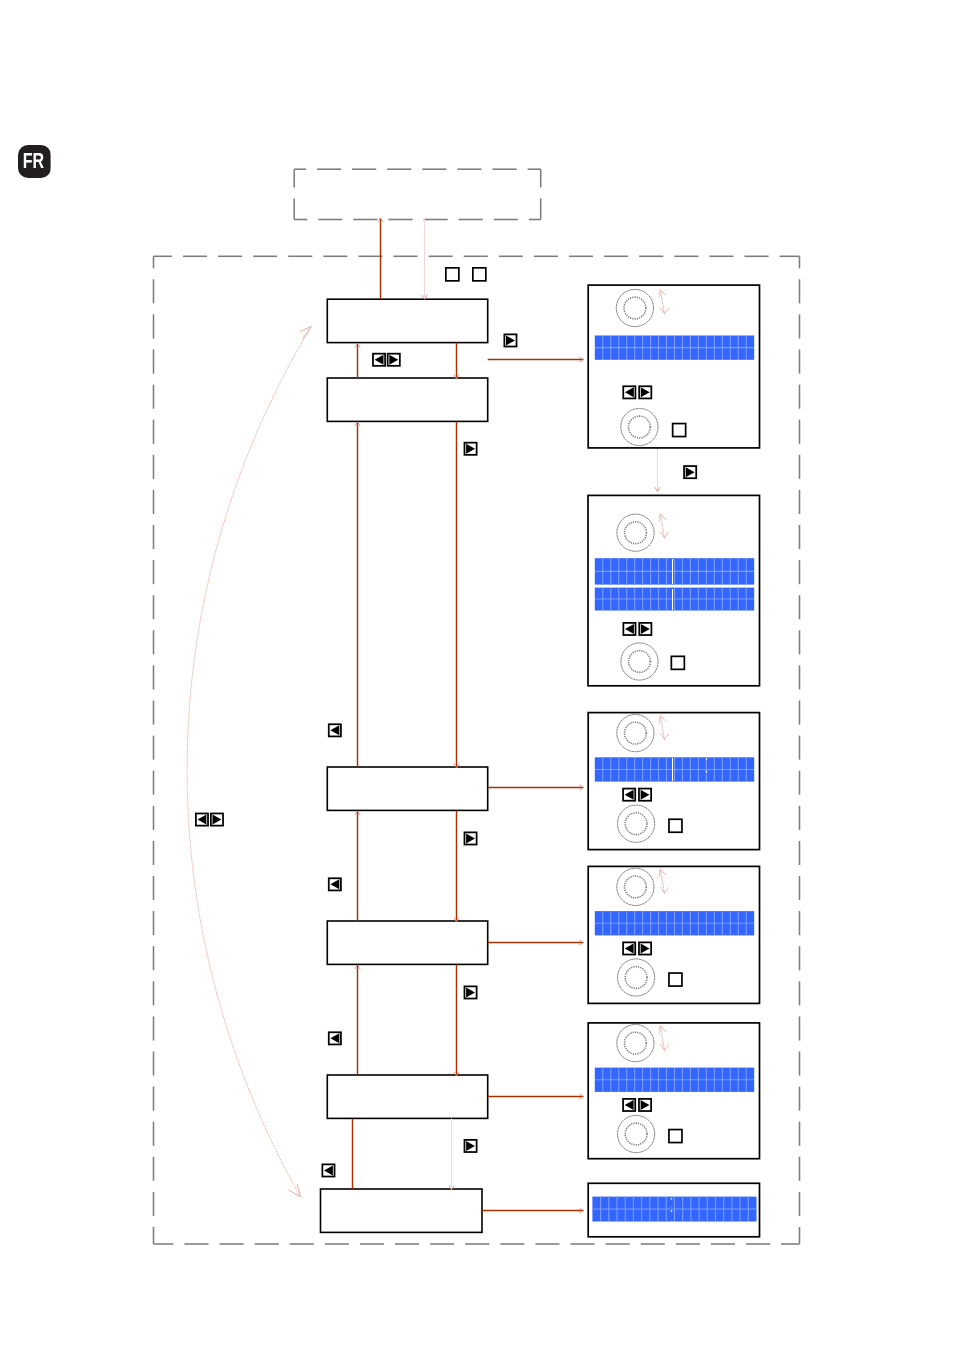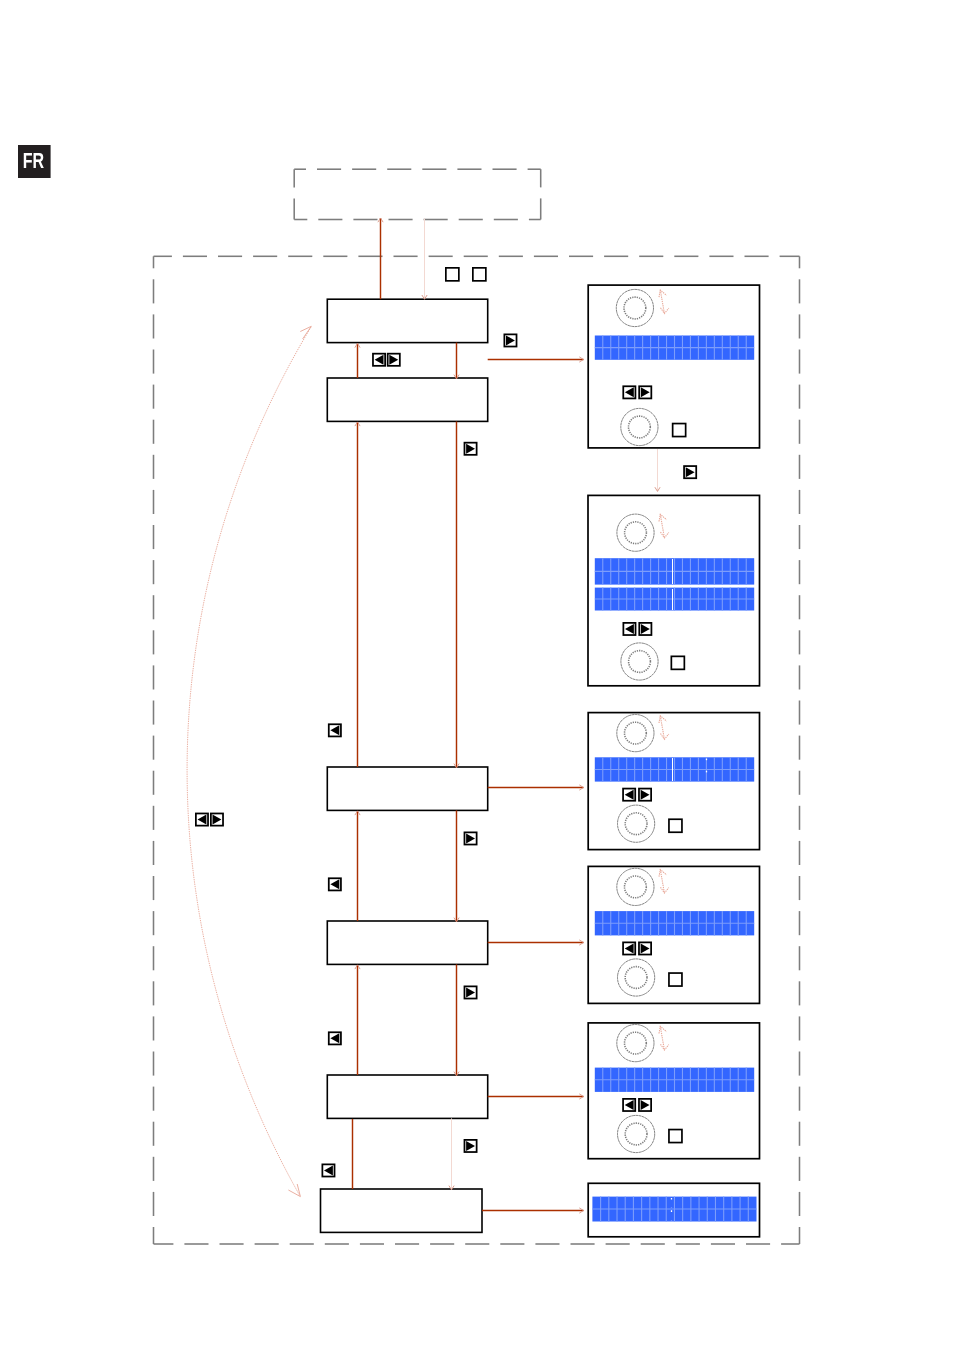--- a/index.html
+++ b/index.html
@@ -1,18 +1,18 @@
 <!DOCTYPE html>
 <html><head>
 <meta charset="utf-8">
 <style>
   html,body{margin:0;padding:0;background:#ffffff;}
   body{width:954px;height:1350px;position:relative;font-family:"Liberation Sans",sans-serif;overflow:hidden;}
   #root{position:absolute;left:0;top:0;width:954px;height:1350px;background:#ffffff;}
-  .badge{position:absolute;left:18px;top:144.6px;width:32.6px;height:33px;overflow:hidden;}
+  .badge{position:absolute;left:18px;top:144.6px;width:32.6px;height:33px;overflow:hidden;border-radius:10px;}
   .badge svg{display:block;width:32.6px;height:33px;}
   .badge text{font-family:"Liberation Sans",sans-serif;font-weight:bold;font-size:22px;fill:#ffffff;}
   svg.layer{position:absolute;left:0;top:0;width:954px;height:1350px;display:block;}
 </style>
 </head>
 <body>
 
 <div id="root">
   <div class="badge">
     <svg viewBox="0 0 32.6 33" width="32.6" height="33">

